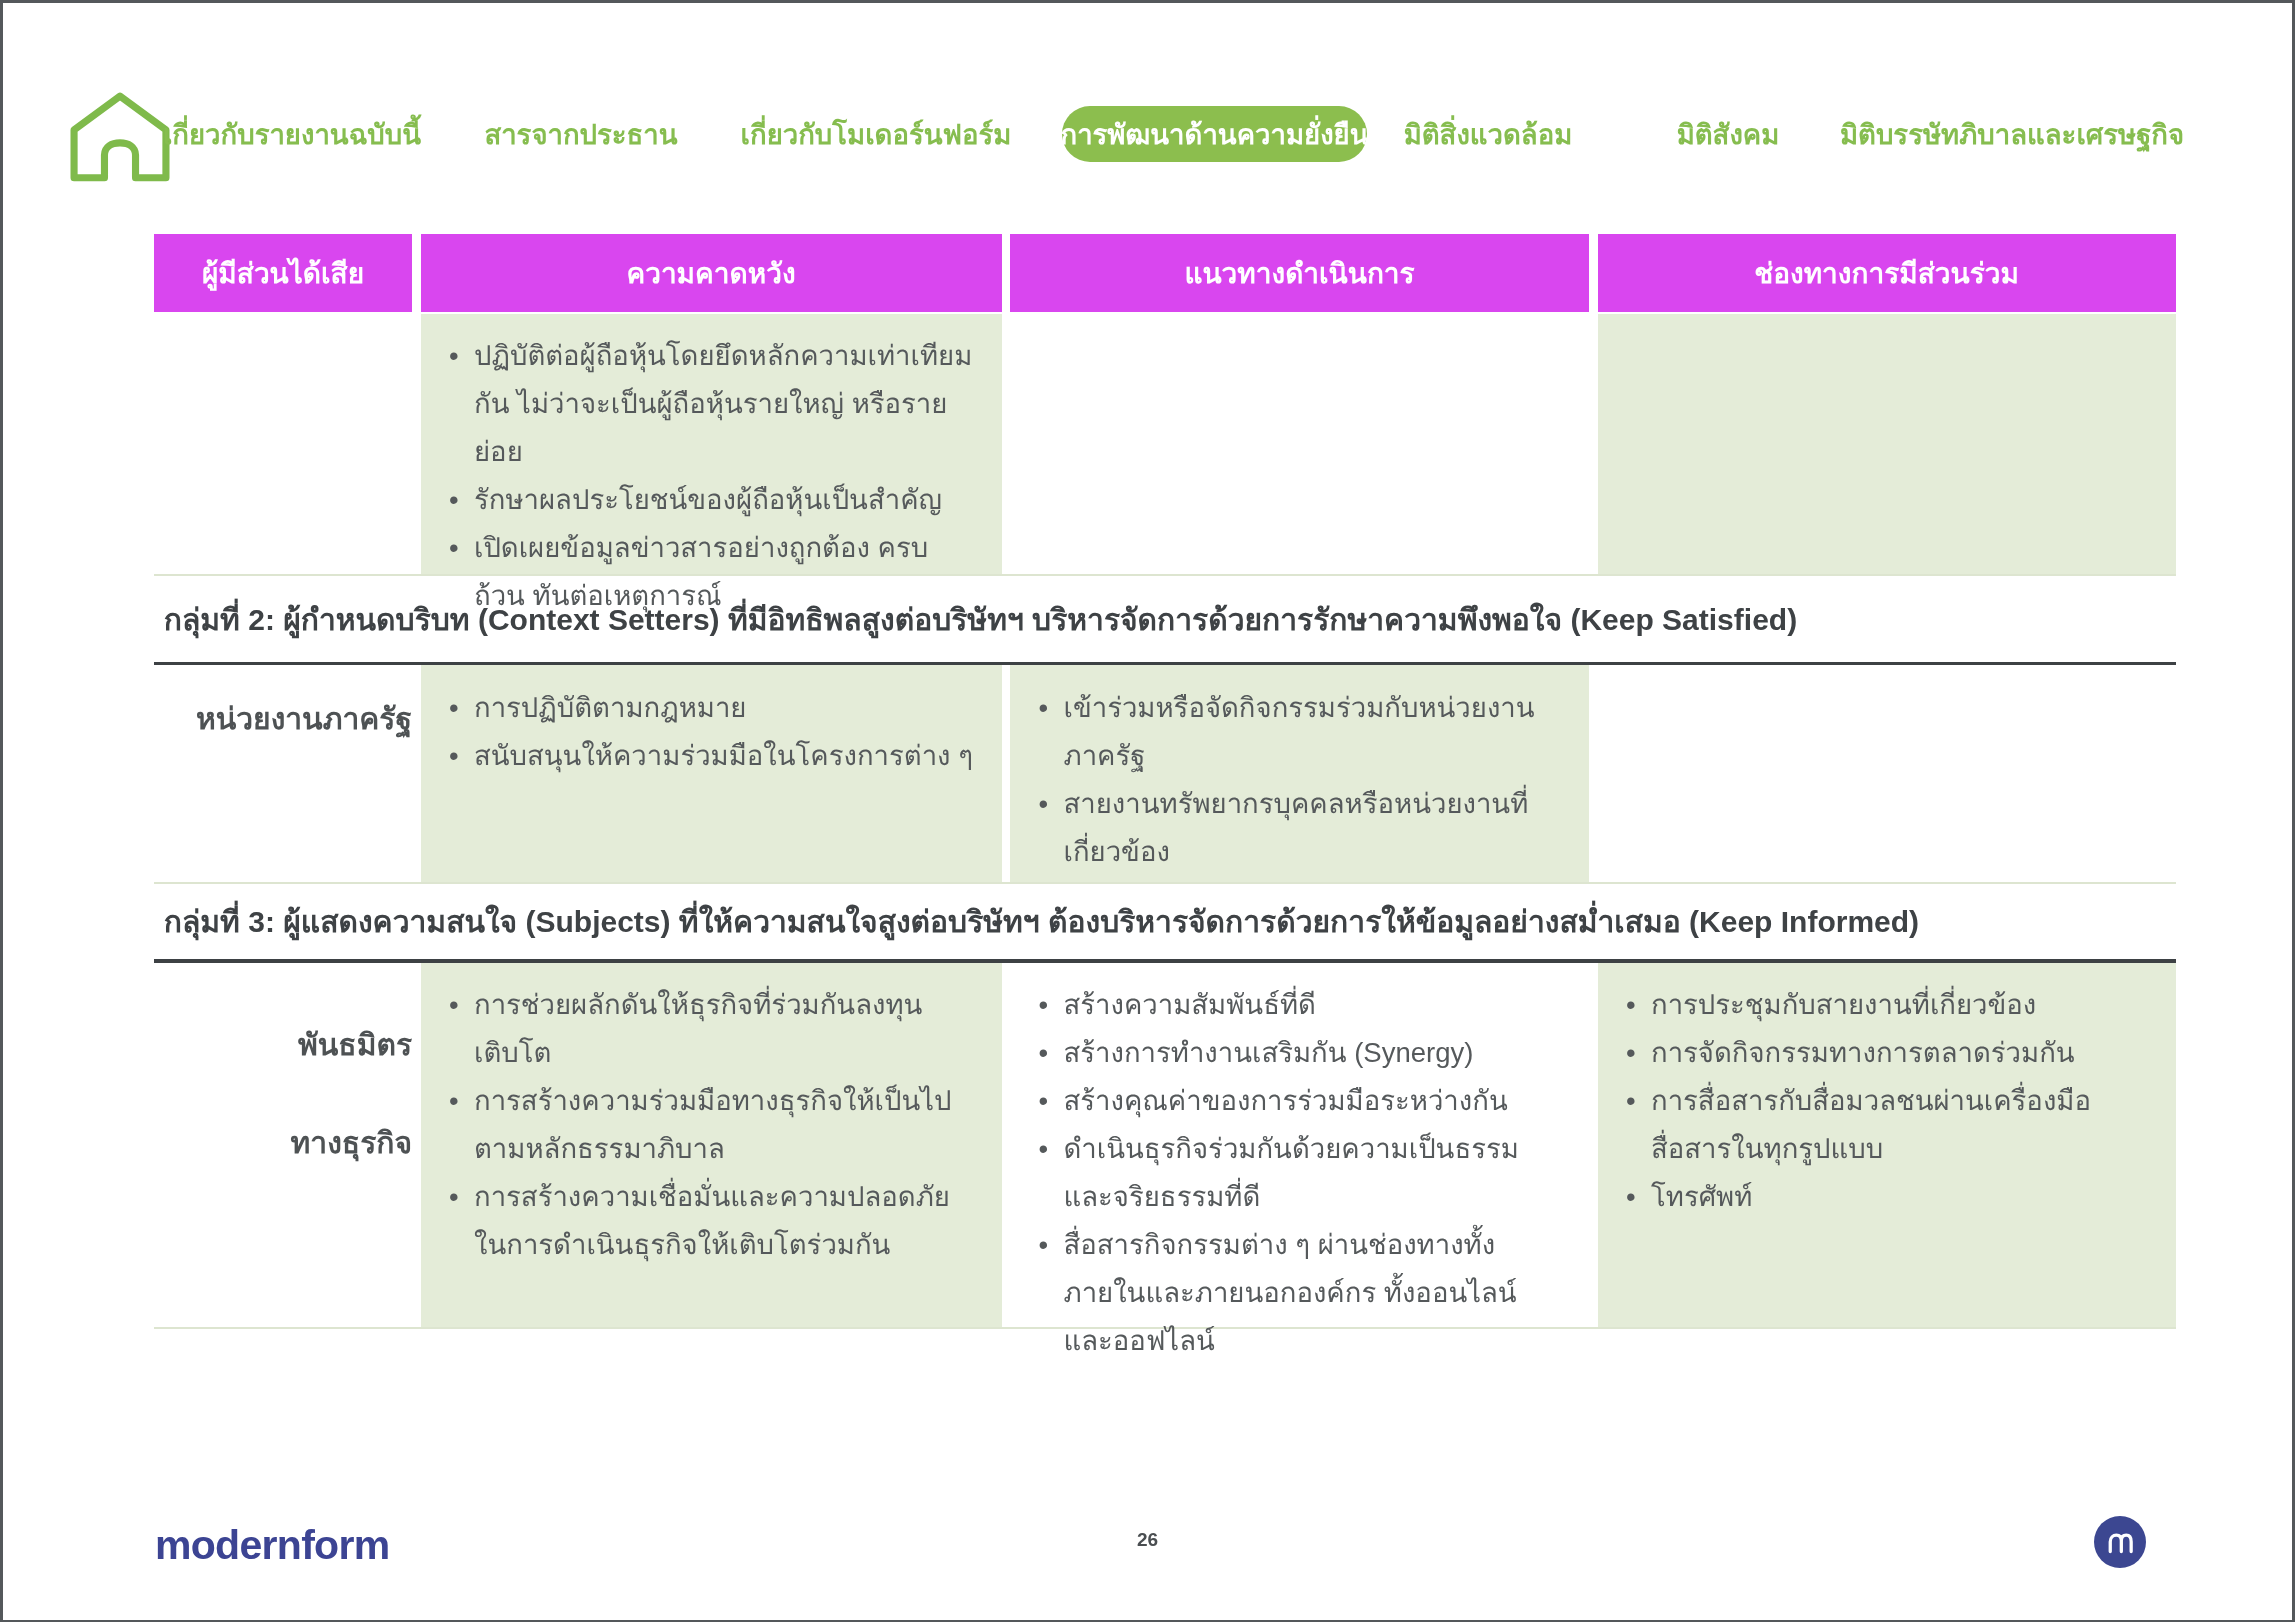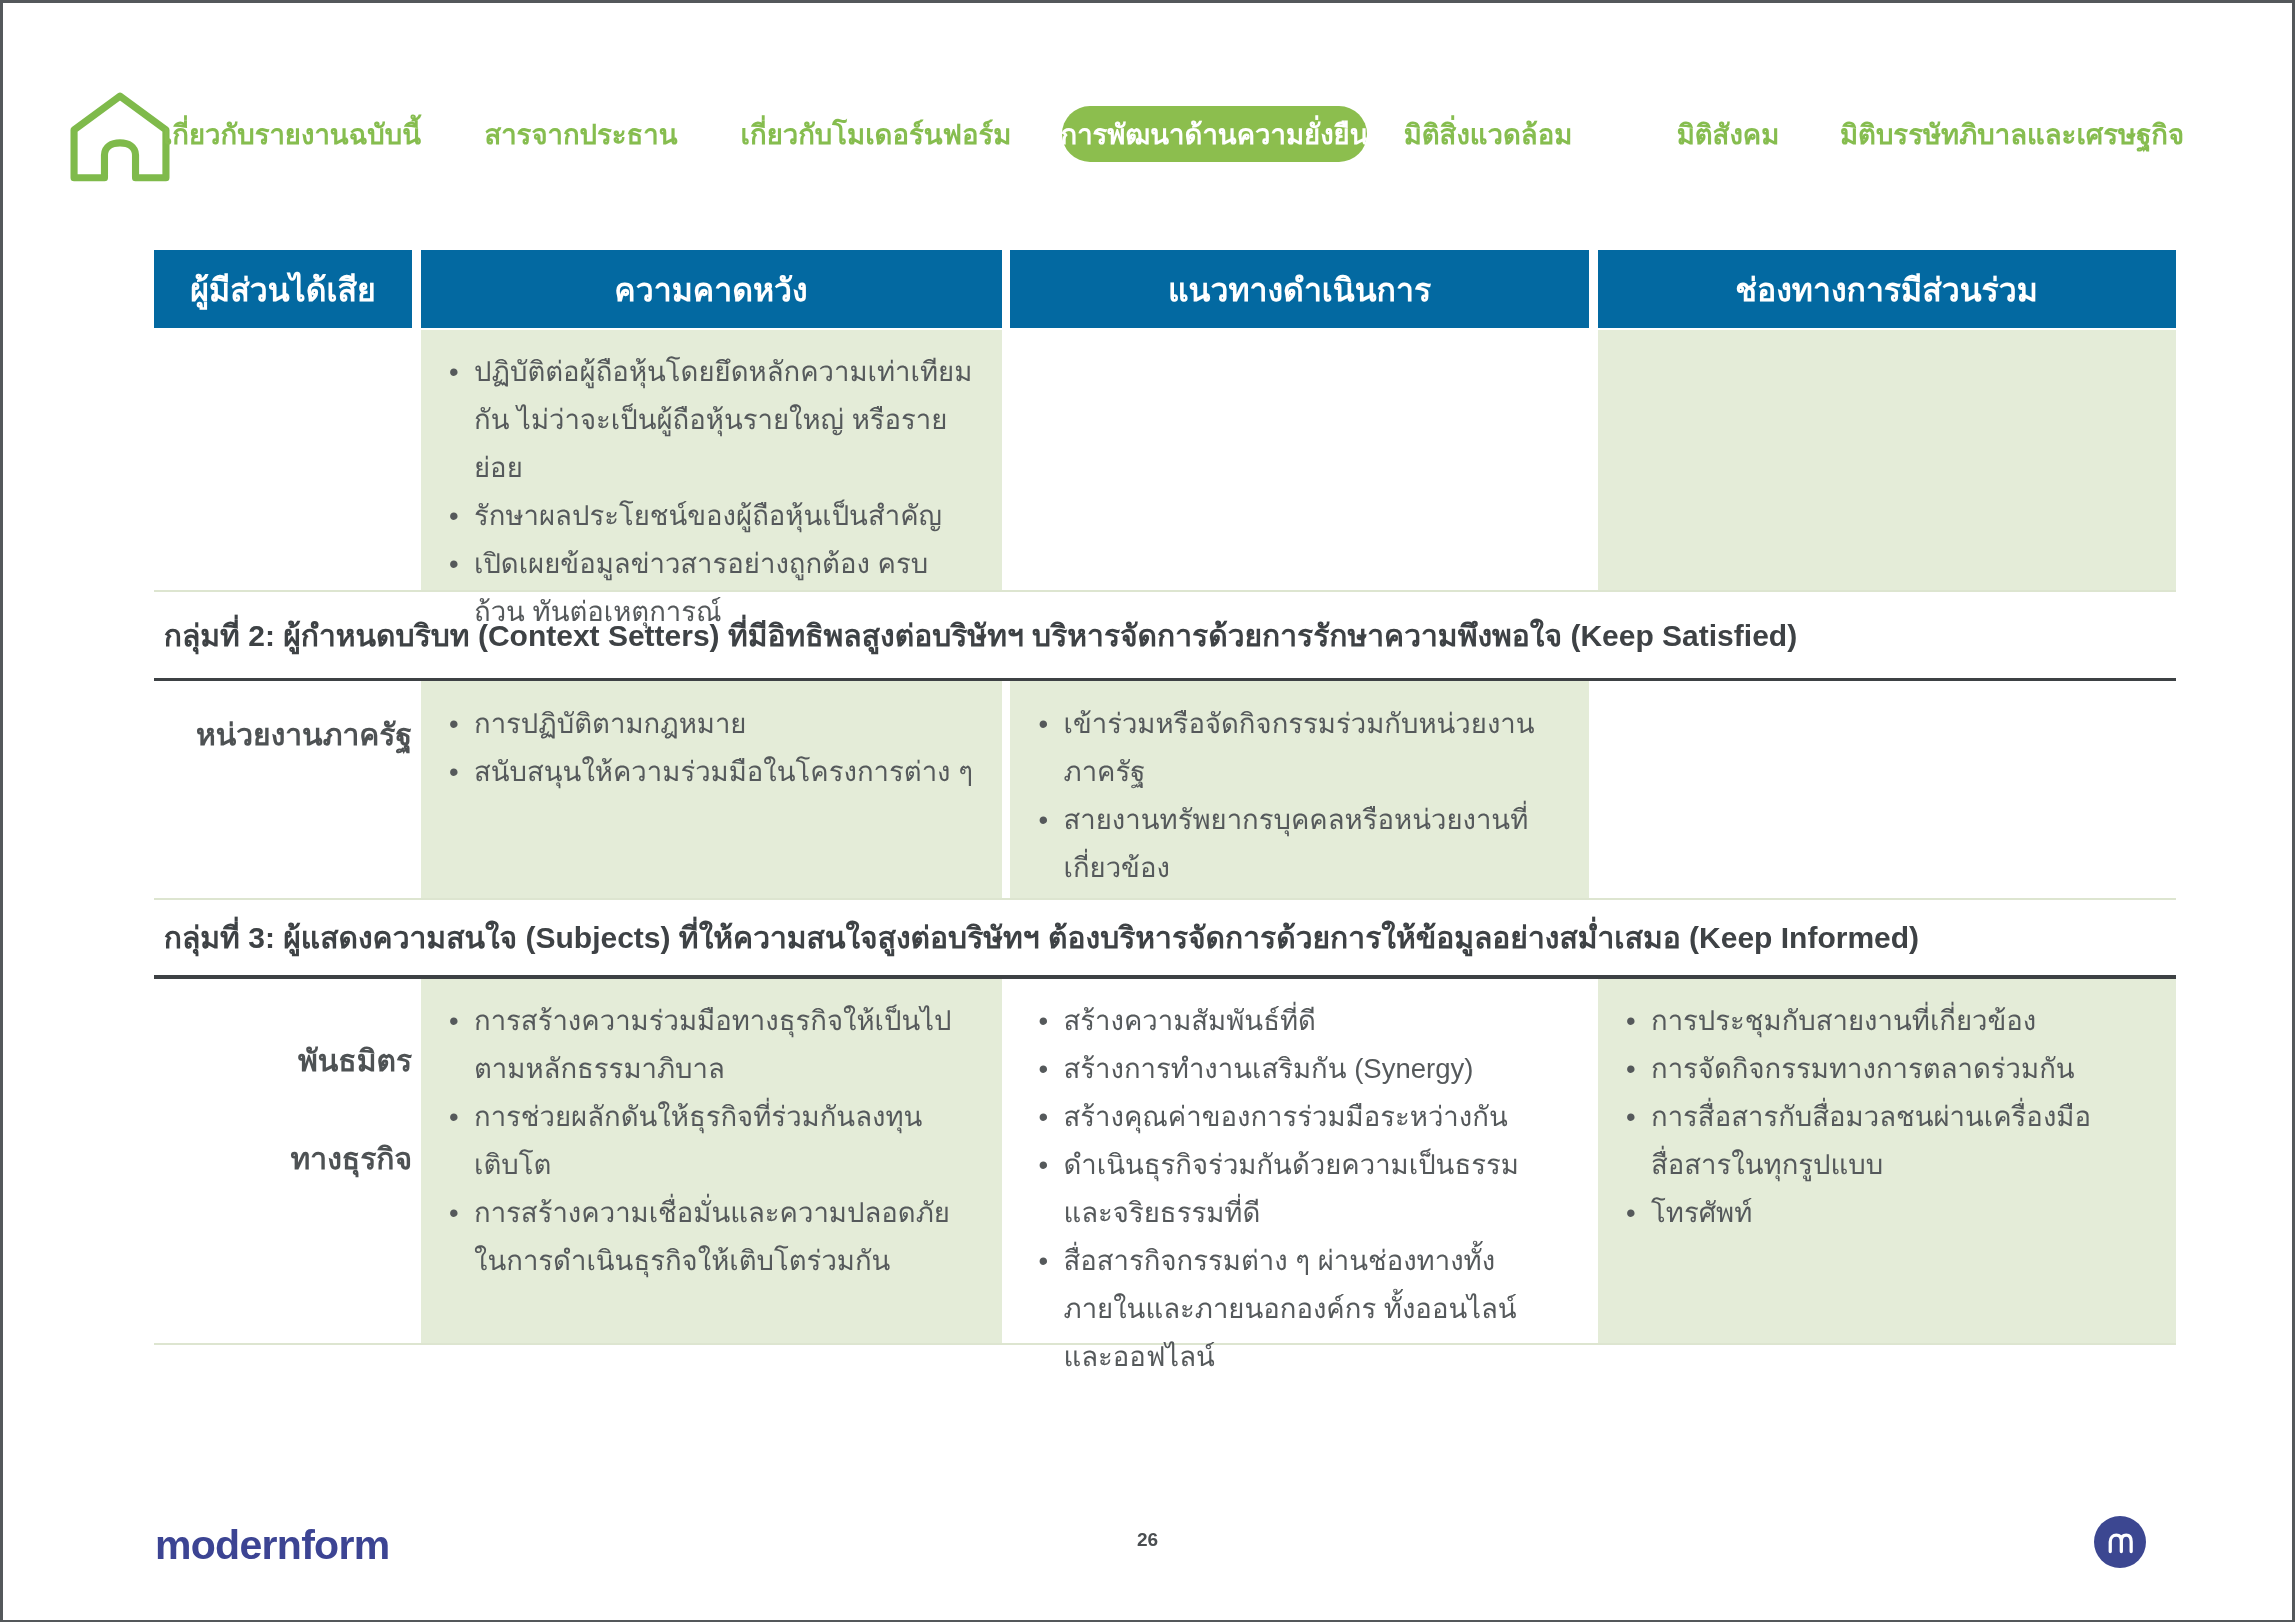--- a/index.html
+++ b/index.html
@@ -31,23 +31,23 @@
   }
 
   
   .tbl{
     position:absolute;left:151px;top:231px;width:2022px;
     display:grid;
     grid-template-columns:258px 581px 579px 578px;
     column-gap:8.5px;
   }
   .th{
-    height:78px;background:#0369a1;
+    height:78px;background:#d946ef;
     display:flex;align-items:center;justify-content:center;
-    font-size:32px;font-weight:600;color:#ffffff;margin-top:16px;
+    font-size:28px;font-weight:600;color:#ffffff;
   }
   .gap-row{grid-column:1/-1;height:2px;background:#ffffff;}
   .thin-line{grid-column:1/-1;height:2px;background:#dde5d0;}
   .dark-line{grid-column:1/-1;height:3.3px;background:#3d4144;}
   .sec-title{
     grid-column:1/-1;display:flex;align-items:center;
     padding-left:9.8px;font-size:30px;font-weight:600;color:#3e4245;
   }
   .sec2{height:86px;}
   .sec3{height:75px;}
@@ -143,22 +143,22 @@
 
     <div class="thin-line"></div>
 
     <div class="sec-title sec3">กลุ่มที่ 3:  ผู้แสดงความสนใจ (Subjects) ที่ให้ความสนใจสูงต่อบริษัทฯ ต้องบริหารจัดการด้วยการให้ข้อมูลอย่างสม่ำเสมอ (Keep Informed)</div>
     <div class="dark-line"></div>
 
     <div class="cell r3 c-white stake" style="padding-top:33px">พันธมิตร
 ทางธุรกิจ</div>
     <div class="cell r3 c-green body-cell">
       <ul class="bul">
+        <li>การช่วยผลักดันให้ธุรกิจที่ร่วมกันลงทุนเติบโต</li>
         <li>การสร้างความร่วมมือทางธุรกิจให้เป็นไปตามหลักธรรมาภิบาล</li>
-        <li>การช่วยผลักดันให้ธุรกิจที่ร่วมกันลงทุนเติบโต</li>
         <li>การสร้างความเชื่อมั่นและความปลอดภัยในการดำเนินธุรกิจให้เติบโตร่วมกัน</li>
       </ul>
     </div>
     <div class="cell r3 c-white body-cell">
       <ul class="bul">
         <li>สร้างความสัมพันธ์ที่ดี</li>
         <li>สร้างการทำงานเสริมกัน (Synergy)</li>
         <li>สร้างคุณค่าของการร่วมมือระหว่างกัน</li>
         <li>ดำเนินธุรกิจร่วมกันด้วยความเป็นธรรมและจริยธรรมที่ดี</li>
         <li>สื่อสารกิจกรรมต่าง ๆ ผ่านช่องทางทั้งภายในและภายนอกองค์กร ทั้งออนไลน์และออฟไลน์</li>

